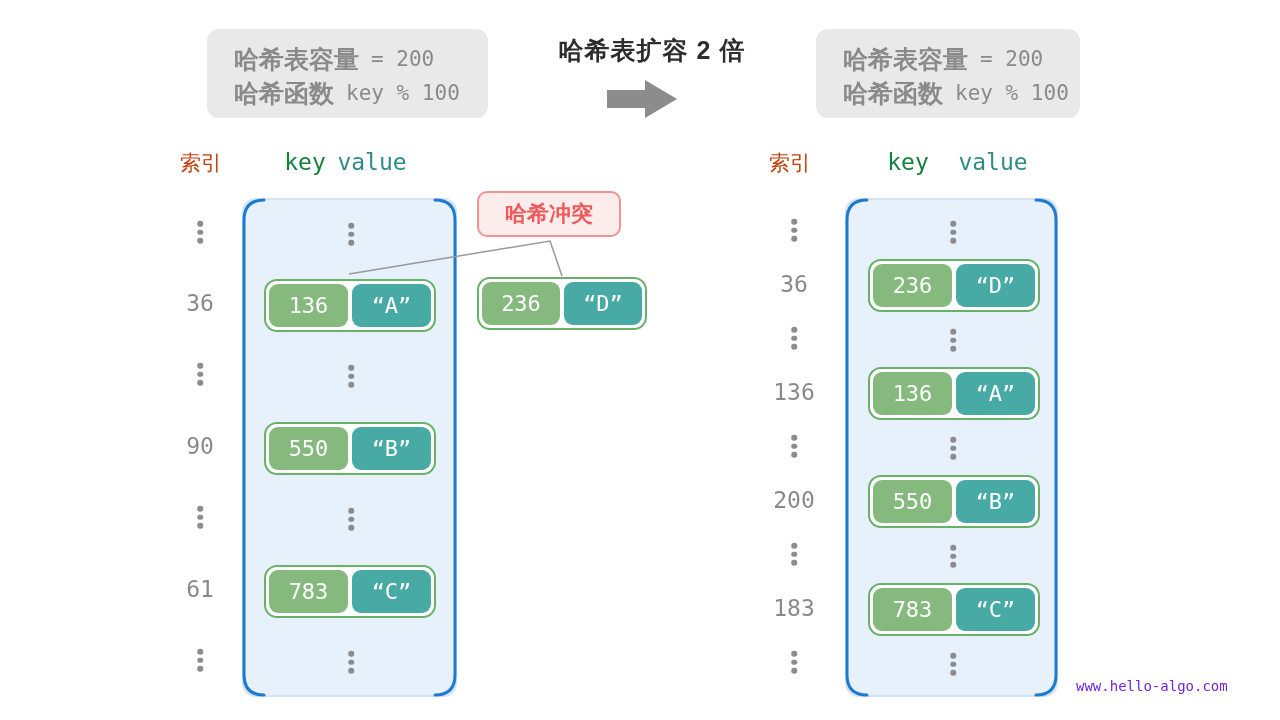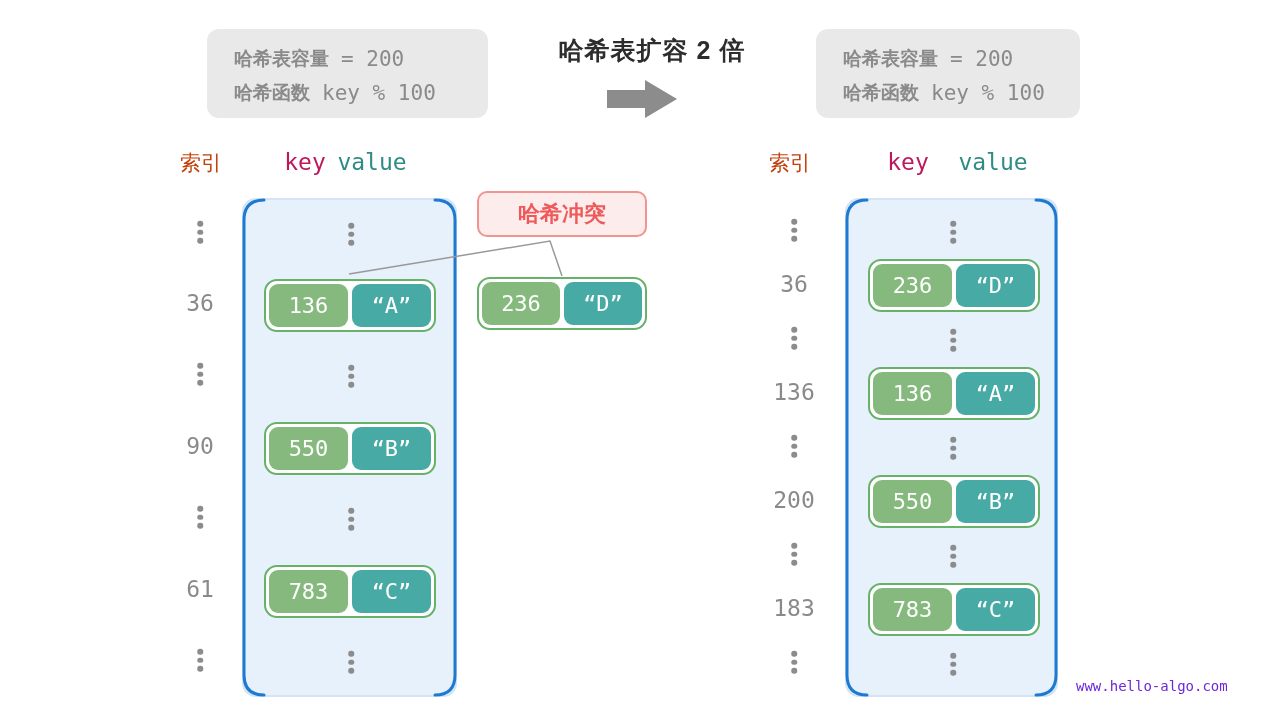--- a/index.html
+++ b/index.html
@@ -8,36 +8,36 @@
     position:relative; width:1280px; height:720px; background:#ffffff;
     font-family:"Liberation Sans", sans-serif; overflow:hidden;
   }
 
   
   .info-box {
     position:absolute; background:#e9e9e9; border-radius:12px;
     padding:13px 0 0 27px; color:#8a8a8a;
   }
   .info-line { height:34px; display:flex; align-items:center; gap:12px; white-space:nowrap; }
-  .info-line .cjk { font-weight:bold; font-size:19px; color:#8a8a8a; }
+  .info-line .cjk { font-weight:bold; font-size:25px; color:#8a8a8a; }
   .info-line .val { font-family:"DejaVu Sans Mono", monospace; font-size:21px; color:#8a8a8a; font-weight:500; }
   #info-left  { left:207px; top:29px; width:281px; height:89px; }
   #info-right { left:816px; top:29px; width:264px; height:89px; }
 
   
   .transition-title {
     position:absolute; left:652px; top:34px; transform:translateX(-50%);
     font-size:25px; font-weight:bold; color:#2d2d2d; white-space:nowrap; letter-spacing:1px;
   }
   .transition-arrow { position:absolute; left:607px; top:80px; }
 
   
   .col-head { position:absolute; top:149px; transform:translateX(-50%); white-space:nowrap; }
   .head-index { font-size:21px; color:#c2410c; }
-  .head-key   { font-family:"DejaVu Sans Mono", monospace; font-size:23px; font-weight:500; color:#be185d; }
+  .head-key   { font-family:"DejaVu Sans Mono", monospace; font-size:23px; font-weight:500; color:#15803d; }
   .head-value { font-family:"DejaVu Sans Mono", monospace; font-size:23px; font-weight:500; color:#2e8c85; }
 
   
   .table-box {
     position:absolute; top:198px; height:499px;
     background:#e7f1fb; border:2px solid #d3e4f5; border-radius:14px;
   }
   #left-box  { left:242px; width:215px; }
   #right-box { left:845px; width:213px; }
   .bracket-svg { position:absolute; left:-2px; top:-2px; pointer-events:none; }
@@ -60,21 +60,21 @@
   }
   .entry .cell {
     flex:1; border-radius:9px; display:flex; align-items:center; justify-content:center;
     font-family:"DejaVu Sans Mono", monospace; font-size:22px; color:#ffffff; font-weight:500;
   }
   .entry .key-cell   { background:#86b97e; }
   .entry .value-cell { background:#48aaa5; }
 
   
   .collision-label {
-    position:absolute; left:477px; top:191px; width:170px; height:46px;
+    position:absolute; left:477px; top:191px; width:144px; height:46px;
     background:#fdecec; border:2px solid #f2938f; border-radius:10px;
     display:flex; align-items:center; justify-content:center;
     font-size:22px; font-weight:bold; color:#ee5a5a; white-space:nowrap;
   }
   .connector-svg { position:absolute; left:0; top:0; pointer-events:none; }
 
   
   .watermark {
     position:absolute; left:1076px; top:678px;
     font-family:"DejaVu Sans Mono", monospace; font-size:14px; color:#6d28d9; white-space:nowrap;

